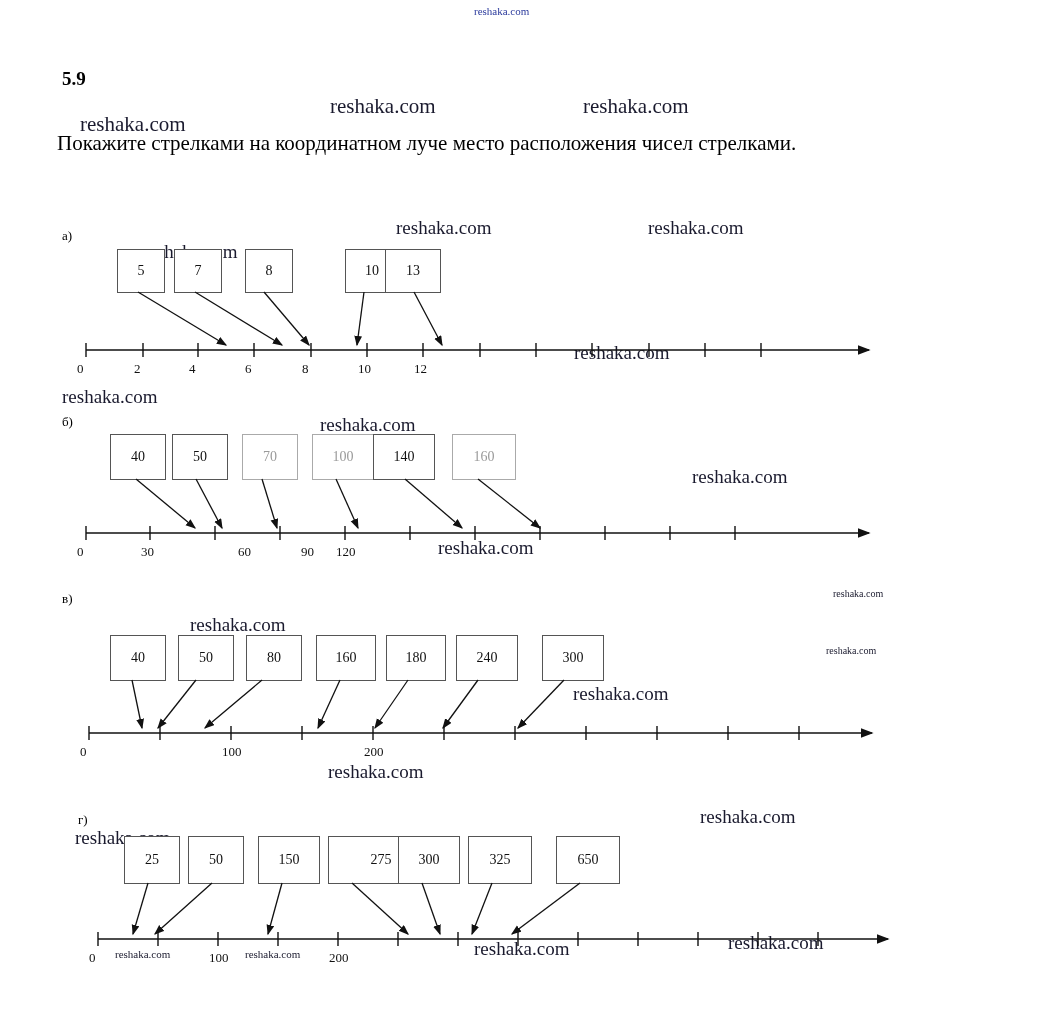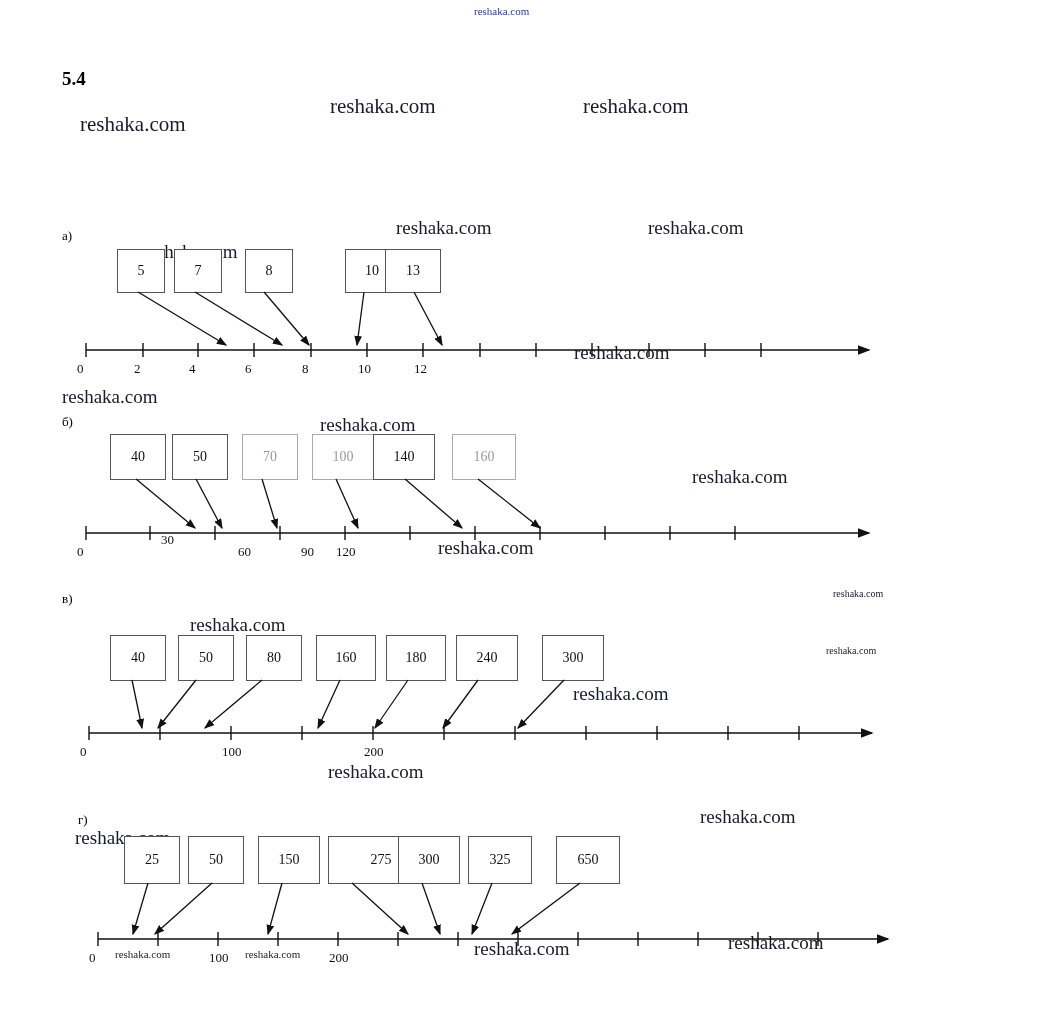--- a/index.html
+++ b/index.html
@@ -78,21 +78,22 @@
     left: 0;
     top: 0;
     overflow: visible;
   }
 </style>
 </head>
 <body>
 
 <div class="page">
 
-  <div class="task-num">5.4</div>
+  <div class="task-num">5.9</div>
+  <div class="task-text">Покажите стрелками на координатном луче место расположения чисел стрелками.</div>
 
   <div id="watermark-layer">
       <div class="wm blue" style="left: 474px; top: 5px; font-size: 11px;">reshaka.com</div>
       <div class="wm" style="left: 330px; top: 94px; font-size: 21px;">reshaka.com</div>
       <div class="wm" style="left: 583px; top: 94px; font-size: 21px;">reshaka.com</div>
       <div class="wm" style="left: 80px; top: 112px; font-size: 21px;">reshaka.com</div>
       <div class="wm" style="left: 396px; top: 217px; font-size: 19px;">reshaka.com</div>
       <div class="wm" style="left: 648px; top: 217px; font-size: 19px;">reshaka.com</div>
       <div class="wm" style="left: 142px; top: 241px; font-size: 19px;">reshaka.com</div>
       <div class="wm" style="left: 574px; top: 342px; font-size: 19px;">reshaka.com</div>
@@ -178,21 +179,21 @@
         <line x1="670" y1="526" x2="670" y2="540" stroke="#111" stroke-width="1.4"></line>
         <line x1="735" y1="526" x2="735" y2="540" stroke="#111" stroke-width="1.4"></line>
         <line x1="136" y1="479" x2="195" y2="528" stroke="#111" stroke-width="1.3" marker-end="url(#ah1)"></line>
         <line x1="196" y1="479" x2="222" y2="528" stroke="#111" stroke-width="1.3" marker-end="url(#ah1)"></line>
         <line x1="262" y1="479" x2="277" y2="528" stroke="#111" stroke-width="1.3" marker-end="url(#ah1)"></line>
         <line x1="336" y1="479" x2="358" y2="528" stroke="#111" stroke-width="1.3" marker-end="url(#ah1)"></line>
         <line x1="405" y1="479" x2="462" y2="528" stroke="#111" stroke-width="1.3" marker-end="url(#ah1)"></line>
         <line x1="478" y1="479" x2="540" y2="528" stroke="#111" stroke-width="1.3" marker-end="url(#ah1)"></line>
       </svg>
       <div class="ticklabel" style="left: 77px; top: 544px;">0</div>
-      <div class="ticklabel" style="left: 141px; top: 532px; margin-left: 20px;">30</div>
+      <div class="ticklabel" style="left: 141px; top: 544px;">30</div>
       <div class="ticklabel" style="left: 206px; top: 544px; margin-left: 32px;">60</div>
       <div class="ticklabel" style="left: 262px; top: 544px; margin-left: 39px;">90</div>
       <div class="ticklabel" style="left: 336px; top: 544px;">120</div>
       <div class="sec-label" style="left: 62px; top: 591px;">в)</div>
       <div class="box" style="left: 110px; top: 635px; width: 54px; height: 44px;">40</div>
       <div class="box" style="left: 178px; top: 635px; width: 54px; height: 44px;">50</div>
       <div class="box" style="left: 246px; top: 635px; width: 54px; height: 44px;">80</div>
       <div class="box" style="left: 316px; top: 635px; width: 58px; height: 44px;">160</div>
       <div class="box" style="left: 386px; top: 635px; width: 58px; height: 44px; font-family: Liberation Serif, serif;">180</div>
       <div class="box" style="left: 456px; top: 635px; width: 60px; height: 44px;">240</div>

